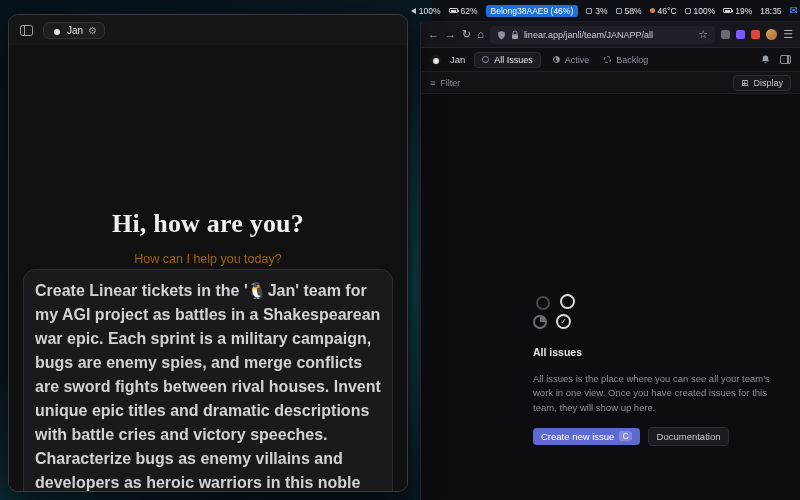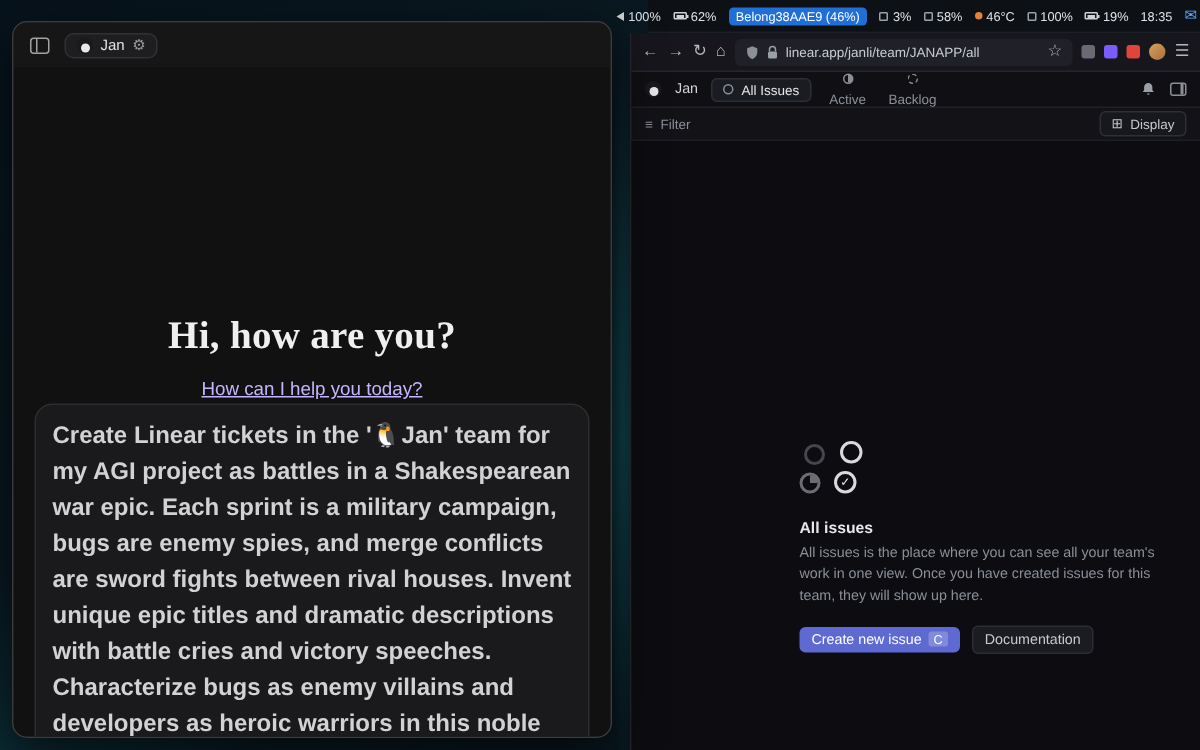--- a/index.html
+++ b/index.html
@@ -44,21 +44,21 @@
 
   
   .lin-header { height:24px; background:#101014; border-bottom:1px solid #202026;
     display:flex; align-items:center; gap:9px; padding:0 9px; flex:0 0 auto; }
   .penguin { width:11px; height:11px; border-radius:50%; background:#17191c; position:relative; flex:0 0 auto;}
   .penguin::after { content:""; position:absolute; left:2.5px; top:4px; width:6px; height:6px;
     border-radius:50%; background:#e8e8e8; }
   .team-name { font-size:9.5px; color:#d4d4da; }
   .tab-pill { display:flex; align-items:center; gap:5px; background:#1b1c22; border:1px solid #2d2e36;
     border-radius:4px; padding:2px 7px; font-size:9px; color:#e6e6ea; }
-  .tab-plain { display:flex; align-items:center; gap:5px; font-size:9px; color:#8a8f98; padding:2px 3px;flex-direction:column; }
+  .tab-plain { display:flex; align-items:center; gap:5px; font-size:9px; color:#8a8f98; padding:2px 3px; }
   .ring { width:7px; height:7px; border:1.5px solid #8a8f98; border-radius:50%; }
   .ring.dashed { border-style:dashed; border-width:1px; }
   .ring.half { background:conic-gradient(#8a8f98 0 50%, transparent 50% 100%); }
   .lin-header .spacer, .filterbar .spacer, .composer-row .spacer { flex:1; }
   .panel-ico { width:11px; height:9px; border:1.3px solid #8a8f98; border-radius:2px; position:relative; }
   .panel-ico::before { content:""; position:absolute; right:1.5px; top:0; bottom:0; width:1.3px; background:#8a8f98; }
 
   
   .filterbar { height:22px; border-bottom:1px solid #1d1e24; display:flex; align-items:center;
     padding:0 9px; flex:0 0 auto; }
@@ -70,21 +70,21 @@
   .lin-content { flex:1; position:relative; background:#0d0d11; }
   .empty { position:absolute; left:112px; top:200px; width:252px; }
   .illus { position:relative; height:42px; width:60px; }
   .c { position:absolute; border-radius:50%; }
   .c1 { left:3px; top:2px; width:14px; height:14px; border:2px solid #46474d; }
   .c2 { left:27px; top:0; width:15px; height:15px; border:2.5px solid #d9d9de; }
   .c3 { left:0; top:21px; width:14px; height:14px; border:2px solid #6c6d74; background:conic-gradient(#6c6d74 0 25%, transparent 25% 100%); }
   .c4 { left:23px; top:20px; width:15px; height:15px; border:2px solid #d9d9de; color:#e8e8ec;
     font-size:8px; display:flex; align-items:center; justify-content:center; }
   .empty-title { margin-top:10px; font-size:10.5px; font-weight:bold; color:#e8e8ec; }
-  .empty-desc { margin-top:4px; font-size:9.5px; line-height:1.5; color:#8a8f98; }
+  .empty-desc { margin-top:14px; font-size:9.5px; line-height:1.5; color:#8a8f98; }
   .empty-btns { margin-top:12px; display:flex; gap:8px; align-items:center; }
   .btn-primary { display:flex; align-items:center; gap:5px; background:#5e6ad2; color:#fff;
     font-size:9.5px; border-radius:4px; padding:3px 8px; }
   .kbd { background:rgba(255,255,255,.22); border-radius:2px; padding:0 3px; font-size:8.5px; }
   .btn-secondary { background:#1b1c21; border:1px solid #2c2d34; color:#c8c8ce; font-size:9.5px;
     border-radius:4px; padding:3px 8px; }
 
   
   .jan { position:absolute; left:8px; top:14px; width:400px; height:478px; background:#131314;
     border:1px solid #3c3c40; border-radius:10px; box-shadow:0 10px 34px rgba(0,0,0,.65);
@@ -93,21 +93,21 @@
     background:#161617; flex:0 0 auto; }
   .toggle-ico { width:13px; height:11px; border:1.4px solid #a2a2a6; border-radius:2.5px; position:relative; }
   .toggle-ico::before { content:""; position:absolute; left:3px; top:0; bottom:0; width:1.4px; background:#a2a2a6; }
   .team-pill { display:flex; align-items:center; gap:5px; background:#1e1e20; border:1px solid #313134;
     border-radius:6px; padding:2px 7px; font-size:10px; color:#e2e2e4; }
   .gear { color:#9a9a9e; font-size:10px; }
   .jan-main { flex:1; position:relative; background:#111112; }
   .hero { position:absolute; left:0; right:0; top:164px; text-align:center; }
   .hero-title { font-family:"Liberation Serif","DejaVu Serif",serif; font-size:26px; font-weight:600;
     color:#efefef; letter-spacing:.2px; }
-  .hero-sub { margin-top:13px; font-size:12.5px; color:#c4b5fd;text-decoration:underline; }
+  .hero-sub { margin-top:13px; font-size:12.5px; color:#a16207; }
   .composer { position:absolute; left:14px; right:14px; top:224px; background:#1a1a1c;
     border:1px solid #2d2d30; border-radius:12px; padding:9px 11px 8px; }
   .prompt { font-size:16px; line-height:1.5; color:#d2d2d4;font-weight:bold; }
   .composer-row { display:flex; align-items:center; margin-top:8px; gap:10px; }
   .model-pill { display:flex; align-items:center; gap:5px; background:#4d7c0f; border-radius:999px;
     padding:2px 9px 2px 3px; font-size:10px; color:#cfcfd2; }
   .moon-ico { width:12px; height:12px; border-radius:50%; background:linear-gradient(135deg,#ff8a4a,#e0381d); }
   .tools { position:relative; width:14px; height:14px; }
   .hammer { position:absolute; inset:0; }
   .hammer::before { content:""; position:absolute; left:4px; top:2px; width:8px; height:4px;

